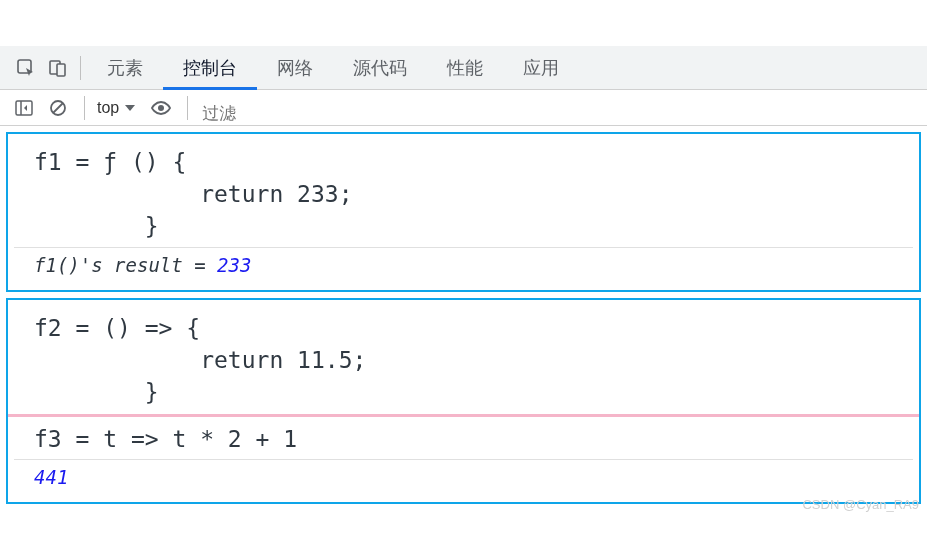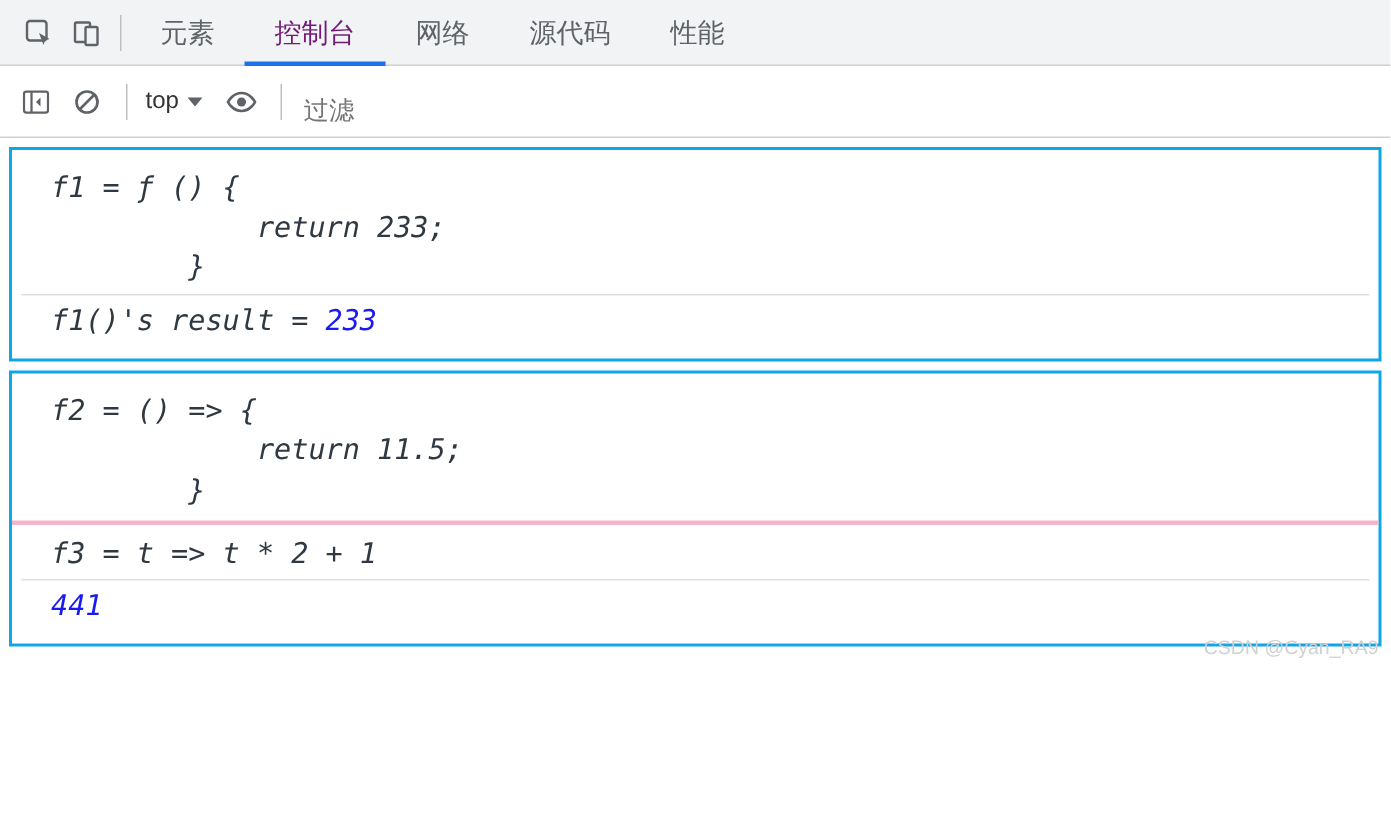--- a/index.html
+++ b/index.html
@@ -10,20 +10,21 @@
       height: 557px;
       overflow: hidden;
     }
     .toolbar-top {
       height: 44px;
       background: #f1f3f4;
       border-bottom: 1px solid #d0d0d0;
       display: flex;
       align-items: center;
       padding: 0 10px;
+      margin-top: 46px;
     }
     .toolbar-top .icon-btn {
       width: 32px;
       height: 32px;
       display: flex;
       align-items: center;
       justify-content: center;
       color: #5f6368;
       cursor: pointer;
     }
@@ -35,26 +36,26 @@
     }
     .tab {
       padding: 0 20px;
       height: 44px;
       line-height: 44px;
       font-size: 18px;
       color: #5f6368;
       cursor: pointer;
     }
     .tab.active {
-      color: #701a75;
+      color: #0f172a;
       border-bottom: 3px solid #1a73e8;
       margin-bottom: -1px;
     }
     .toolbar-second {
-      height: 48px;
+      height: 36px;
       background: #fff;
       border-bottom: 1px solid #d0d0d0;
       display: flex;
       align-items: center;
       padding: 12px 10px;
     }
     .toolbar-second .icon-btn {
       width: 28px;
       height: 28px;
       display: flex;
@@ -91,22 +92,21 @@
       position: relative;
     }
     .box {
       border: 2px solid #0ea5e9;
       margin-bottom: 6px;
       padding: 8px 6px;
       position: relative;
     }
     .console-line {
       font-family: Consolas, "Menlo", monospace;
-      font-style: italic;
-      font-size: 19px;
+      font-size: 23px;
       color: #303942;
       white-space: pre;
       padding: 4px 20px;
       line-height: 1.4;
     }
     .result-line {
       font-family: Consolas, "Menlo", monospace;
       font-style: italic;
       font-size: 19px;
       color: #303942;
@@ -152,20 +152,21 @@
         <rect x="2" y="3" width="10" height="13" rx="1" fill="none" stroke="#5f6368" stroke-width="1.6"></rect>
         <rect x="9" y="6" width="8" height="12" rx="1" fill="#f1f3f4" stroke="#5f6368" stroke-width="1.6"></rect>
       </svg>
   </div>
   <div class="vdiv"></div>
   <div class="tab">元素</div>
   <div class="tab active">控制台</div>
   <div class="tab">网络</div>
   <div class="tab">源代码</div>
   <div class="tab">性能</div>
+  <div class="tab">应用</div>
 </div>
 
 <div class="toolbar-second">
   <div class="icon-btn">
     <svg width="18" height="18" viewBox="0 0 18 18">
         <rect x="1" y="2" width="16" height="14" rx="1.5" fill="none" stroke="#5f6368" stroke-width="1.5"></rect>
         <line x1="6" y1="2" x2="6" y2="16" stroke="#5f6368" stroke-width="1.5"></line>
         <path d="M9 9 L12 6 L12 12 Z" fill="#5f6368"></path>
       </svg>
   </div>

